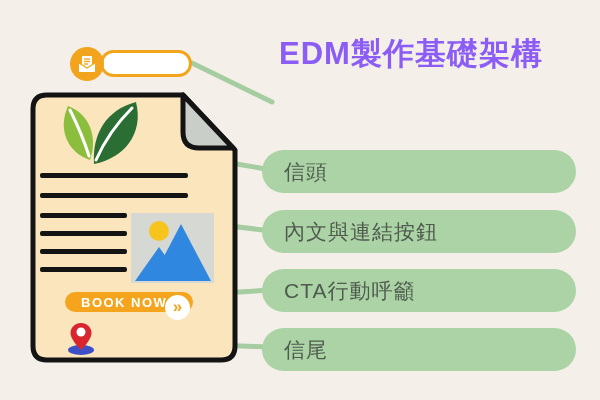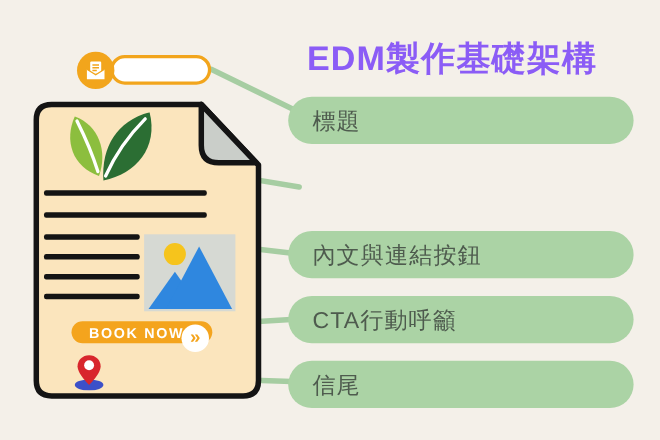--- a/index.html
+++ b/index.html
@@ -124,22 +124,22 @@
   </div>
 
   <svg class="abs" style="left:66px;top:321px" width="30" height="34" viewBox="0 0 30 34">
     <ellipse cx="15" cy="29" rx="13" ry="5" fill="#3C50C8"></ellipse>
     <path d="M15 2 C9 2 4.5 6.5 4.5 12 C4.5 19 15 29 15 29 C15 29 25.5 19 25.5 12 C25.5 6.5 21 2 15 2 Z" fill="#D8262C"></path>
     <circle cx="15" cy="11" r="4.5" fill="#FFFFFF"></circle>
   </svg>
 
   <div class="abs title">EDM製作基礎架構</div>
 
-  <div class="abs label-pill" style="top:88px">
-    <span>標題</span>
+  <div class="abs label-pill" style="top:150px">
+    <span>信頭</span>
   </div>
   <div class="abs label-pill" style="top:269px">
     <span>CTA行動呼籲</span>
   </div>
   <div class="abs label-pill" style="top:210px">
     <span>內文與連結按鈕</span>
   </div>
   <div class="abs label-pill" style="top:328px">
     <span>信尾</span>
   </div>

